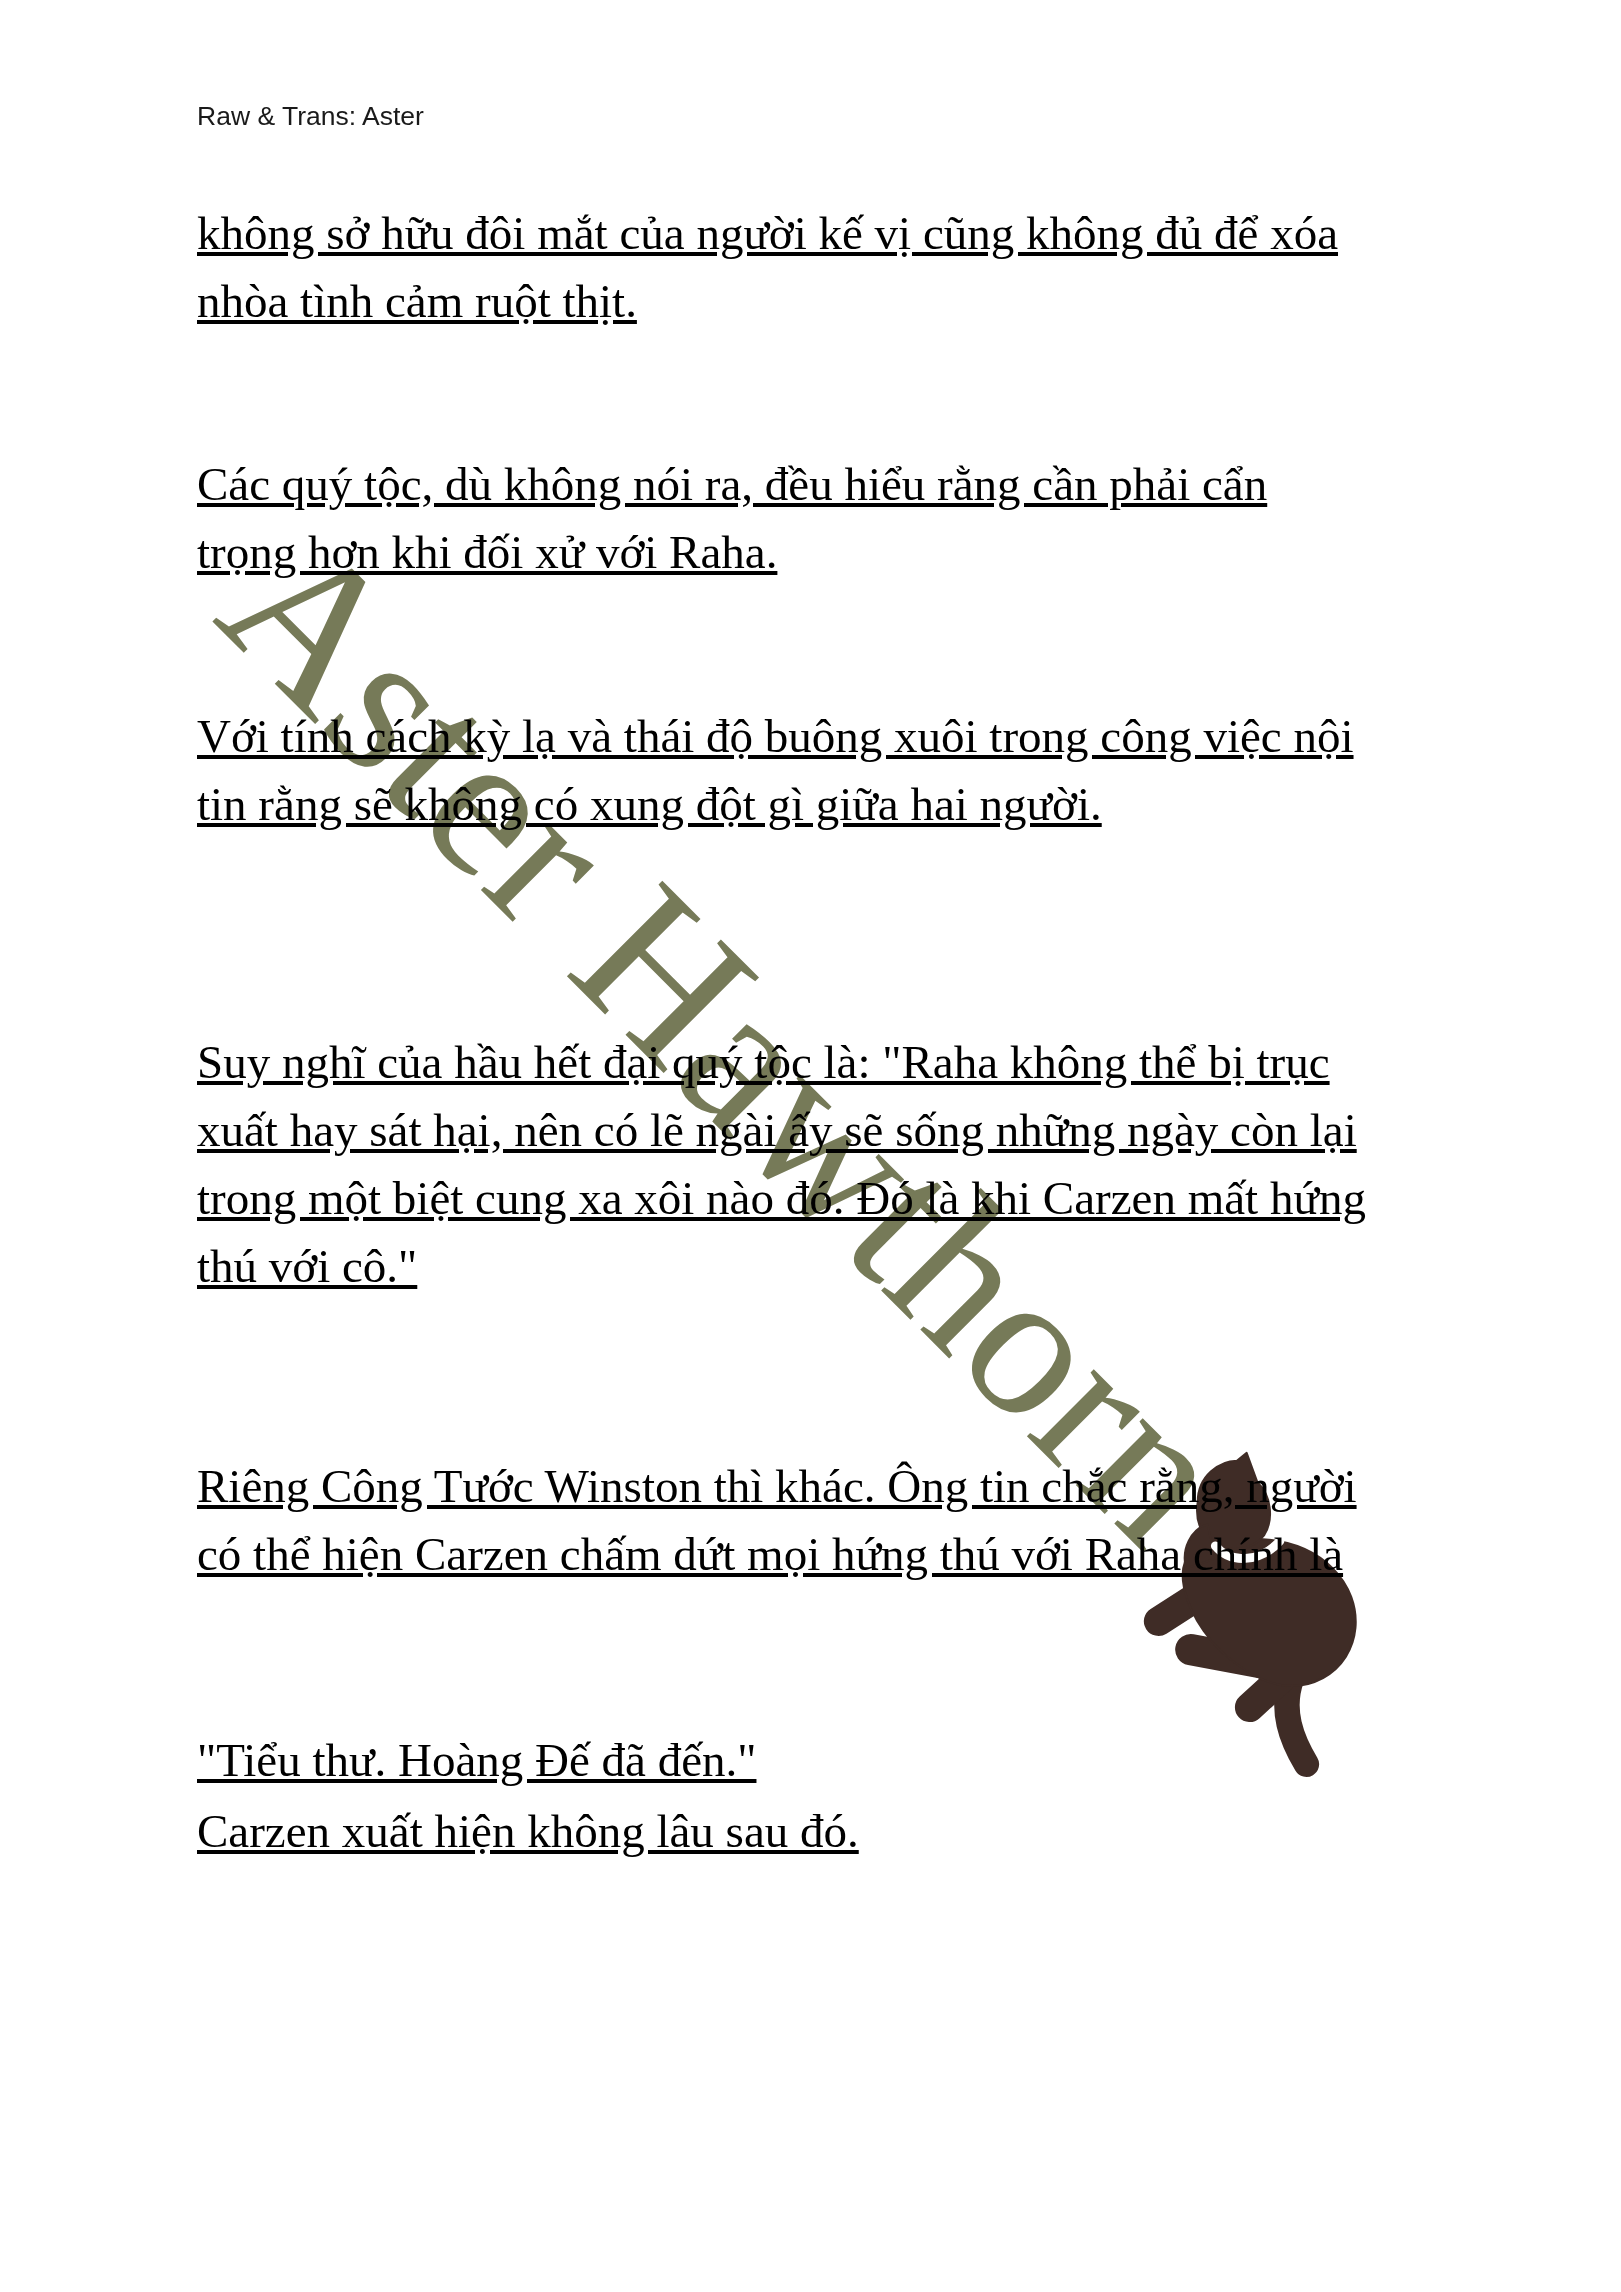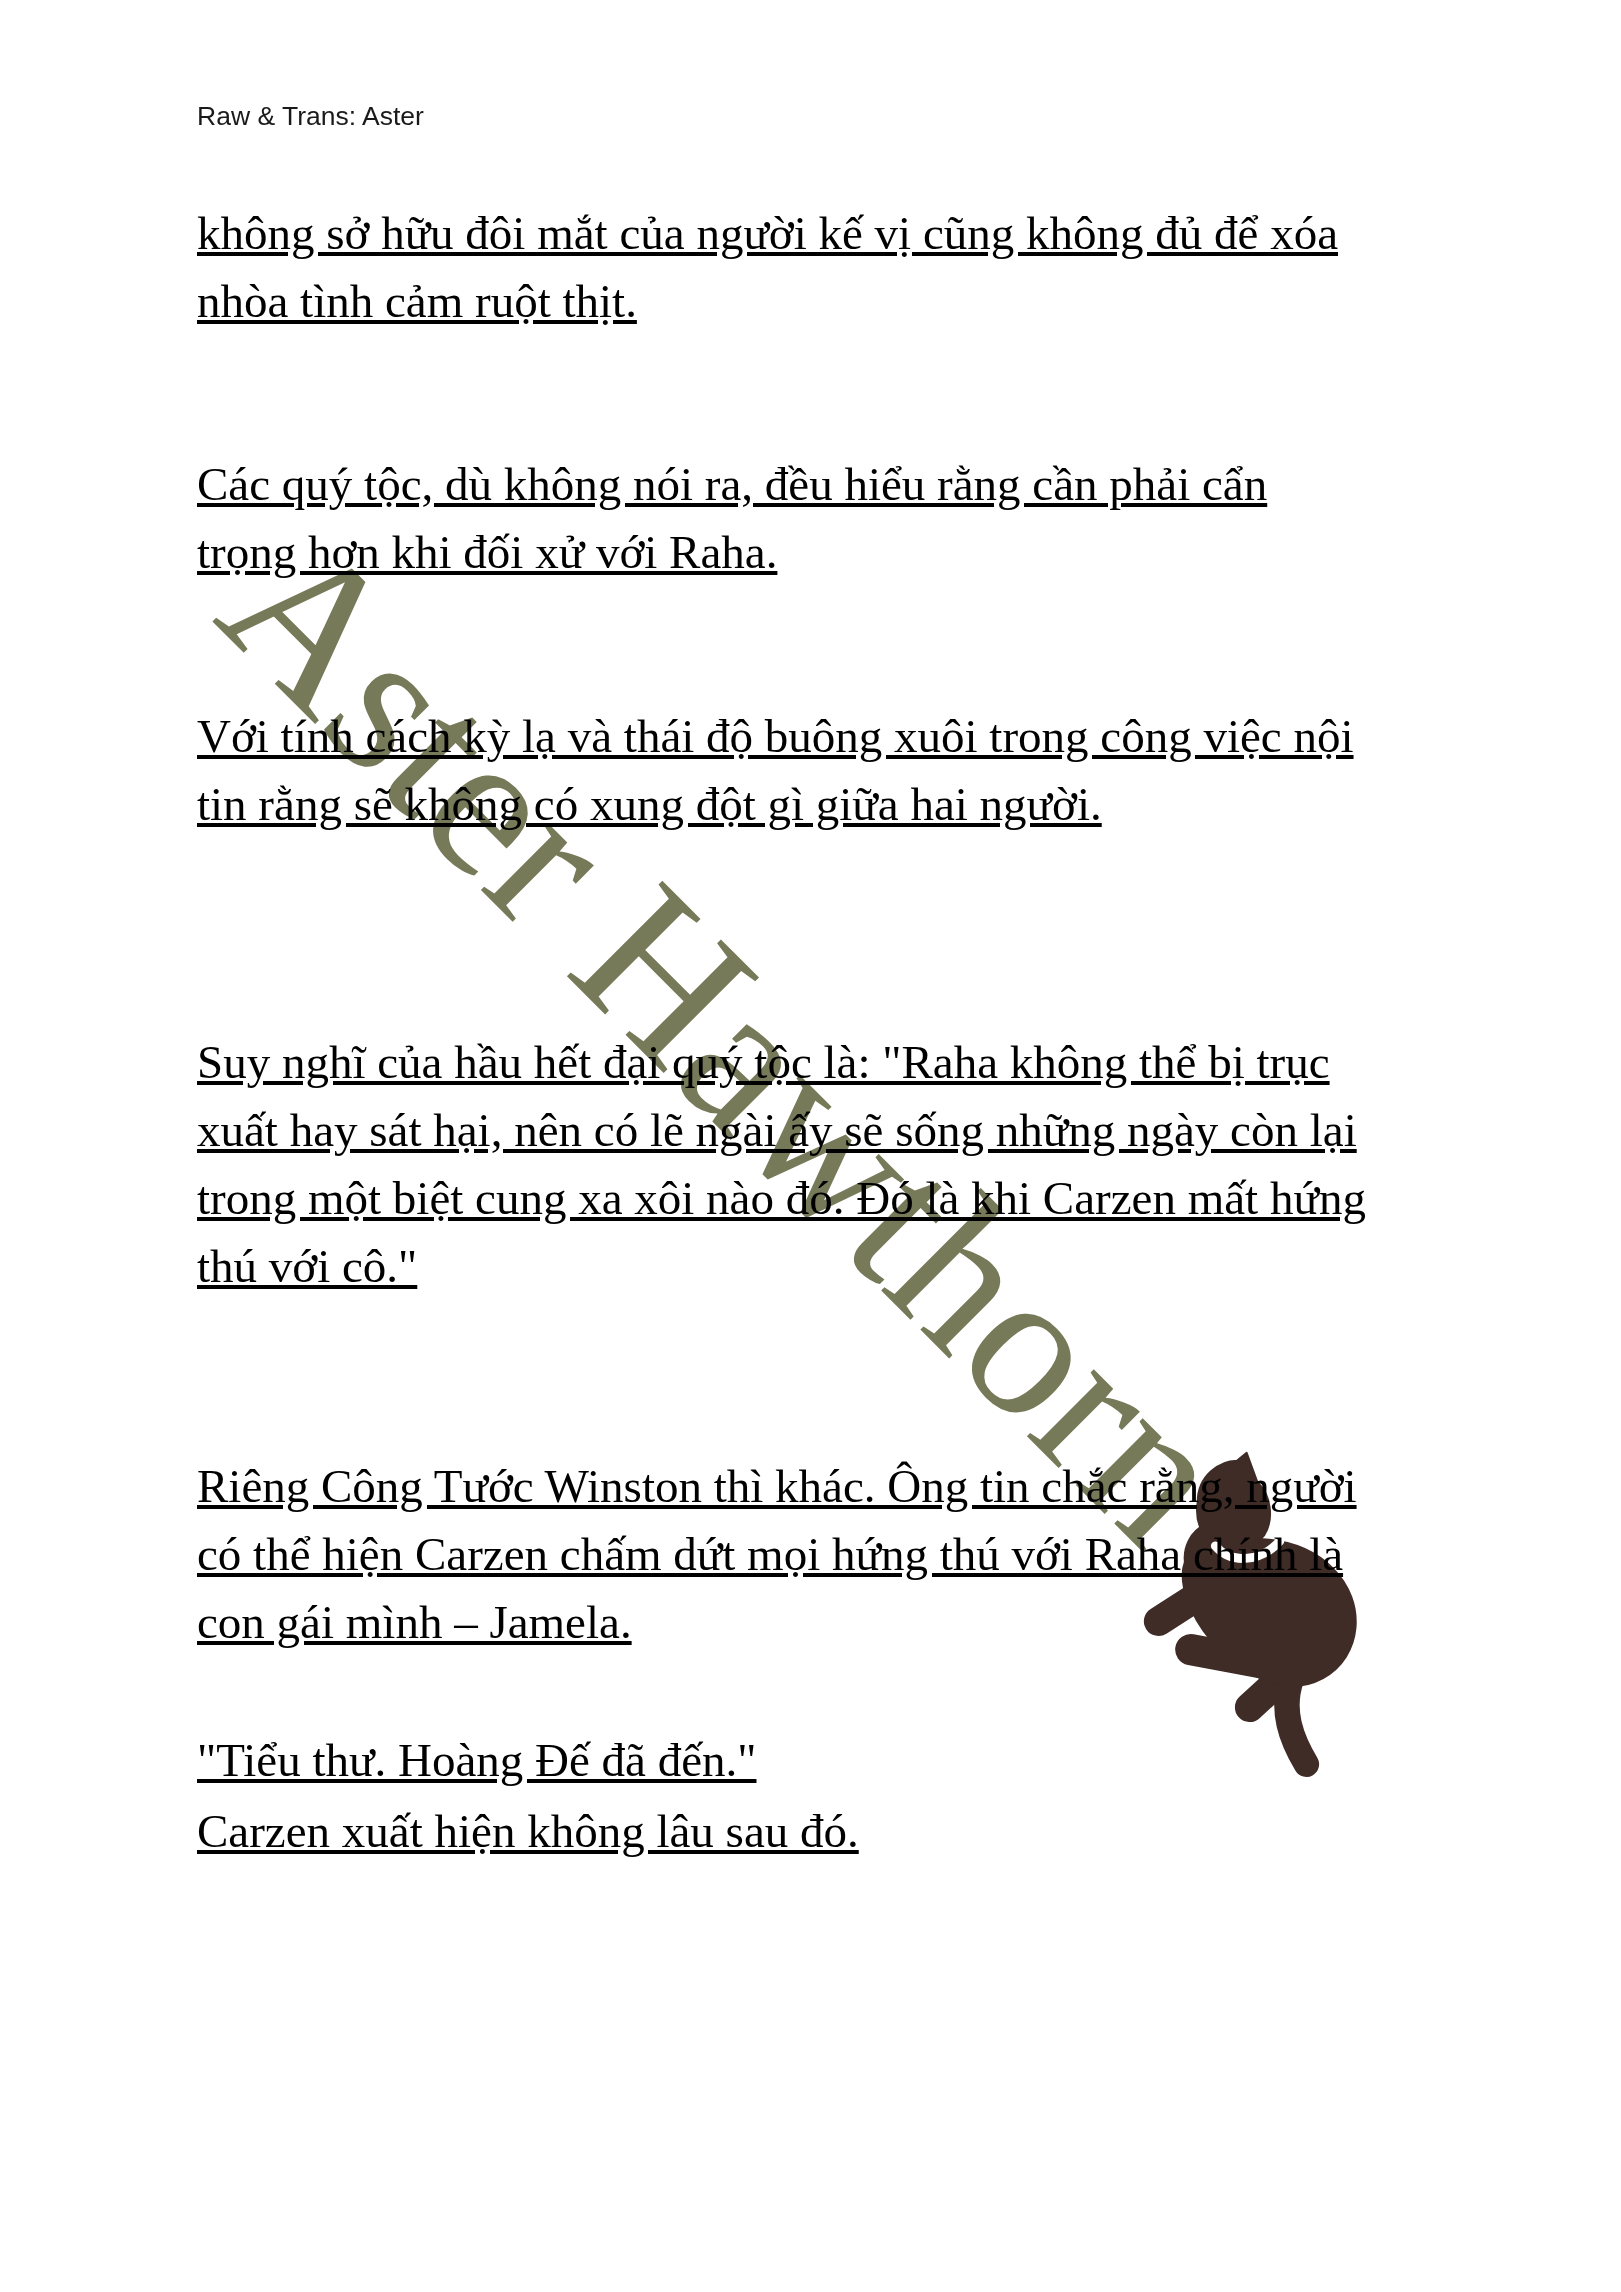--- a/index.html
+++ b/index.html
@@ -128,21 +128,20 @@
     </div>
     <div class="para" style="top:1028px">
       <span class="line">Suy nghĩ của hầu hết đại quý tộc là: "Raha không thể bị trục</span>
       <span class="line">xuất hay sát hại, nên có lẽ ngài ấy sẽ sống những ngày còn lại</span>
       <span class="line">trong một biệt cung xa xôi nào đó. Đó là khi Carzen mất hứng</span>
       <span class="line">thú với cô."</span>
     </div>
     <div class="para" style="top:1452px">
       <span class="line">Riêng Công Tước Winston thì khác. Ông tin chắc rằng, người</span>
       <span class="line">có thể hiện Carzen chấm dứt mọi hứng thú với Raha chính là</span>
-      <span class="line">con gái mình – Jamela.</span>
     </div>
     <div class="para" style="top:1726px">
       <span class="line">"Tiểu thư. Hoàng Đế đã đến."</span>
     </div>
     <div class="para" style="top:1797px">
       <span class="line">Carzen xuất hiện không lâu sau đó.</span>
     </div>
   </div>
 
 </div>

